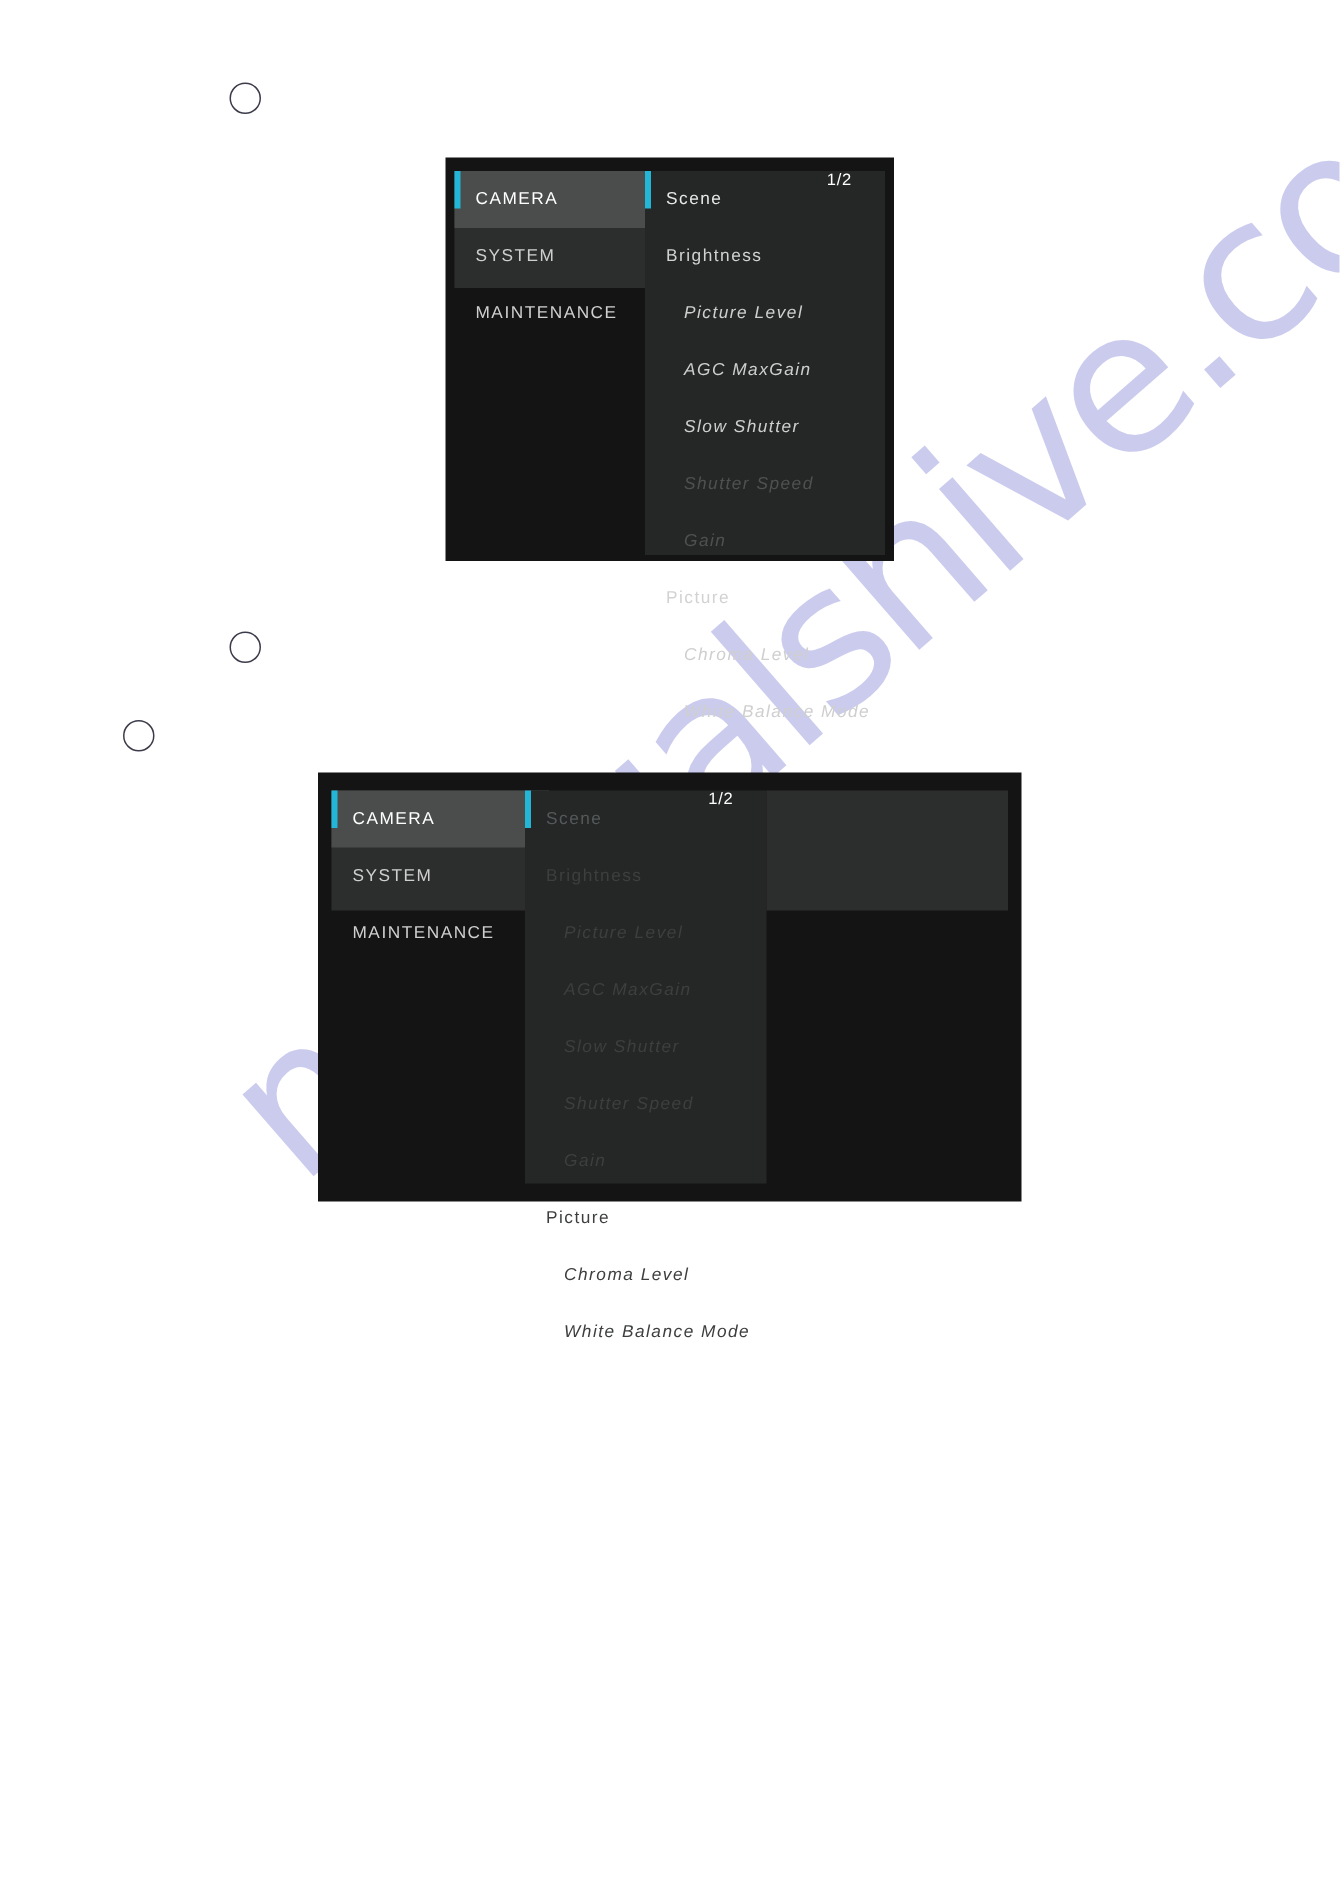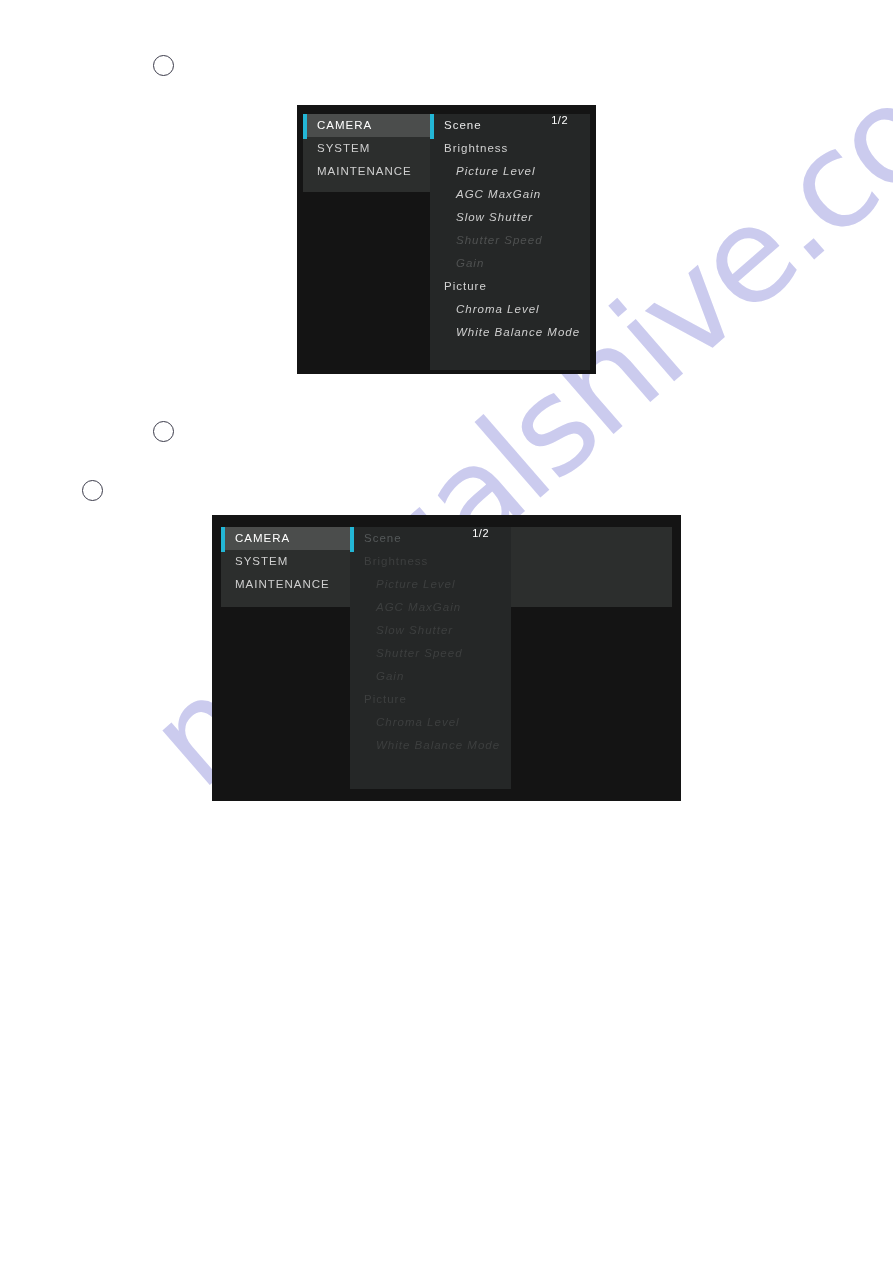--- a/index.html
+++ b/index.html
@@ -69,21 +69,21 @@
     position: absolute;
     box-sizing: border-box;
   }
   .col-bg-mid    { background: #2c2e2d; }
   .col-bg-dark   { background: #252727; }
 
   .row {
     position: relative;
     display: flex;
     align-items: center;
-    height: 23px;
+    height: 38px;
     box-sizing: border-box;
     white-space: nowrap;
   }
   .row .bar {
     position: absolute;
     left: 0;
     top: 0;
     width: 4px;
     height: 25px;
     background: #23b6d6;

